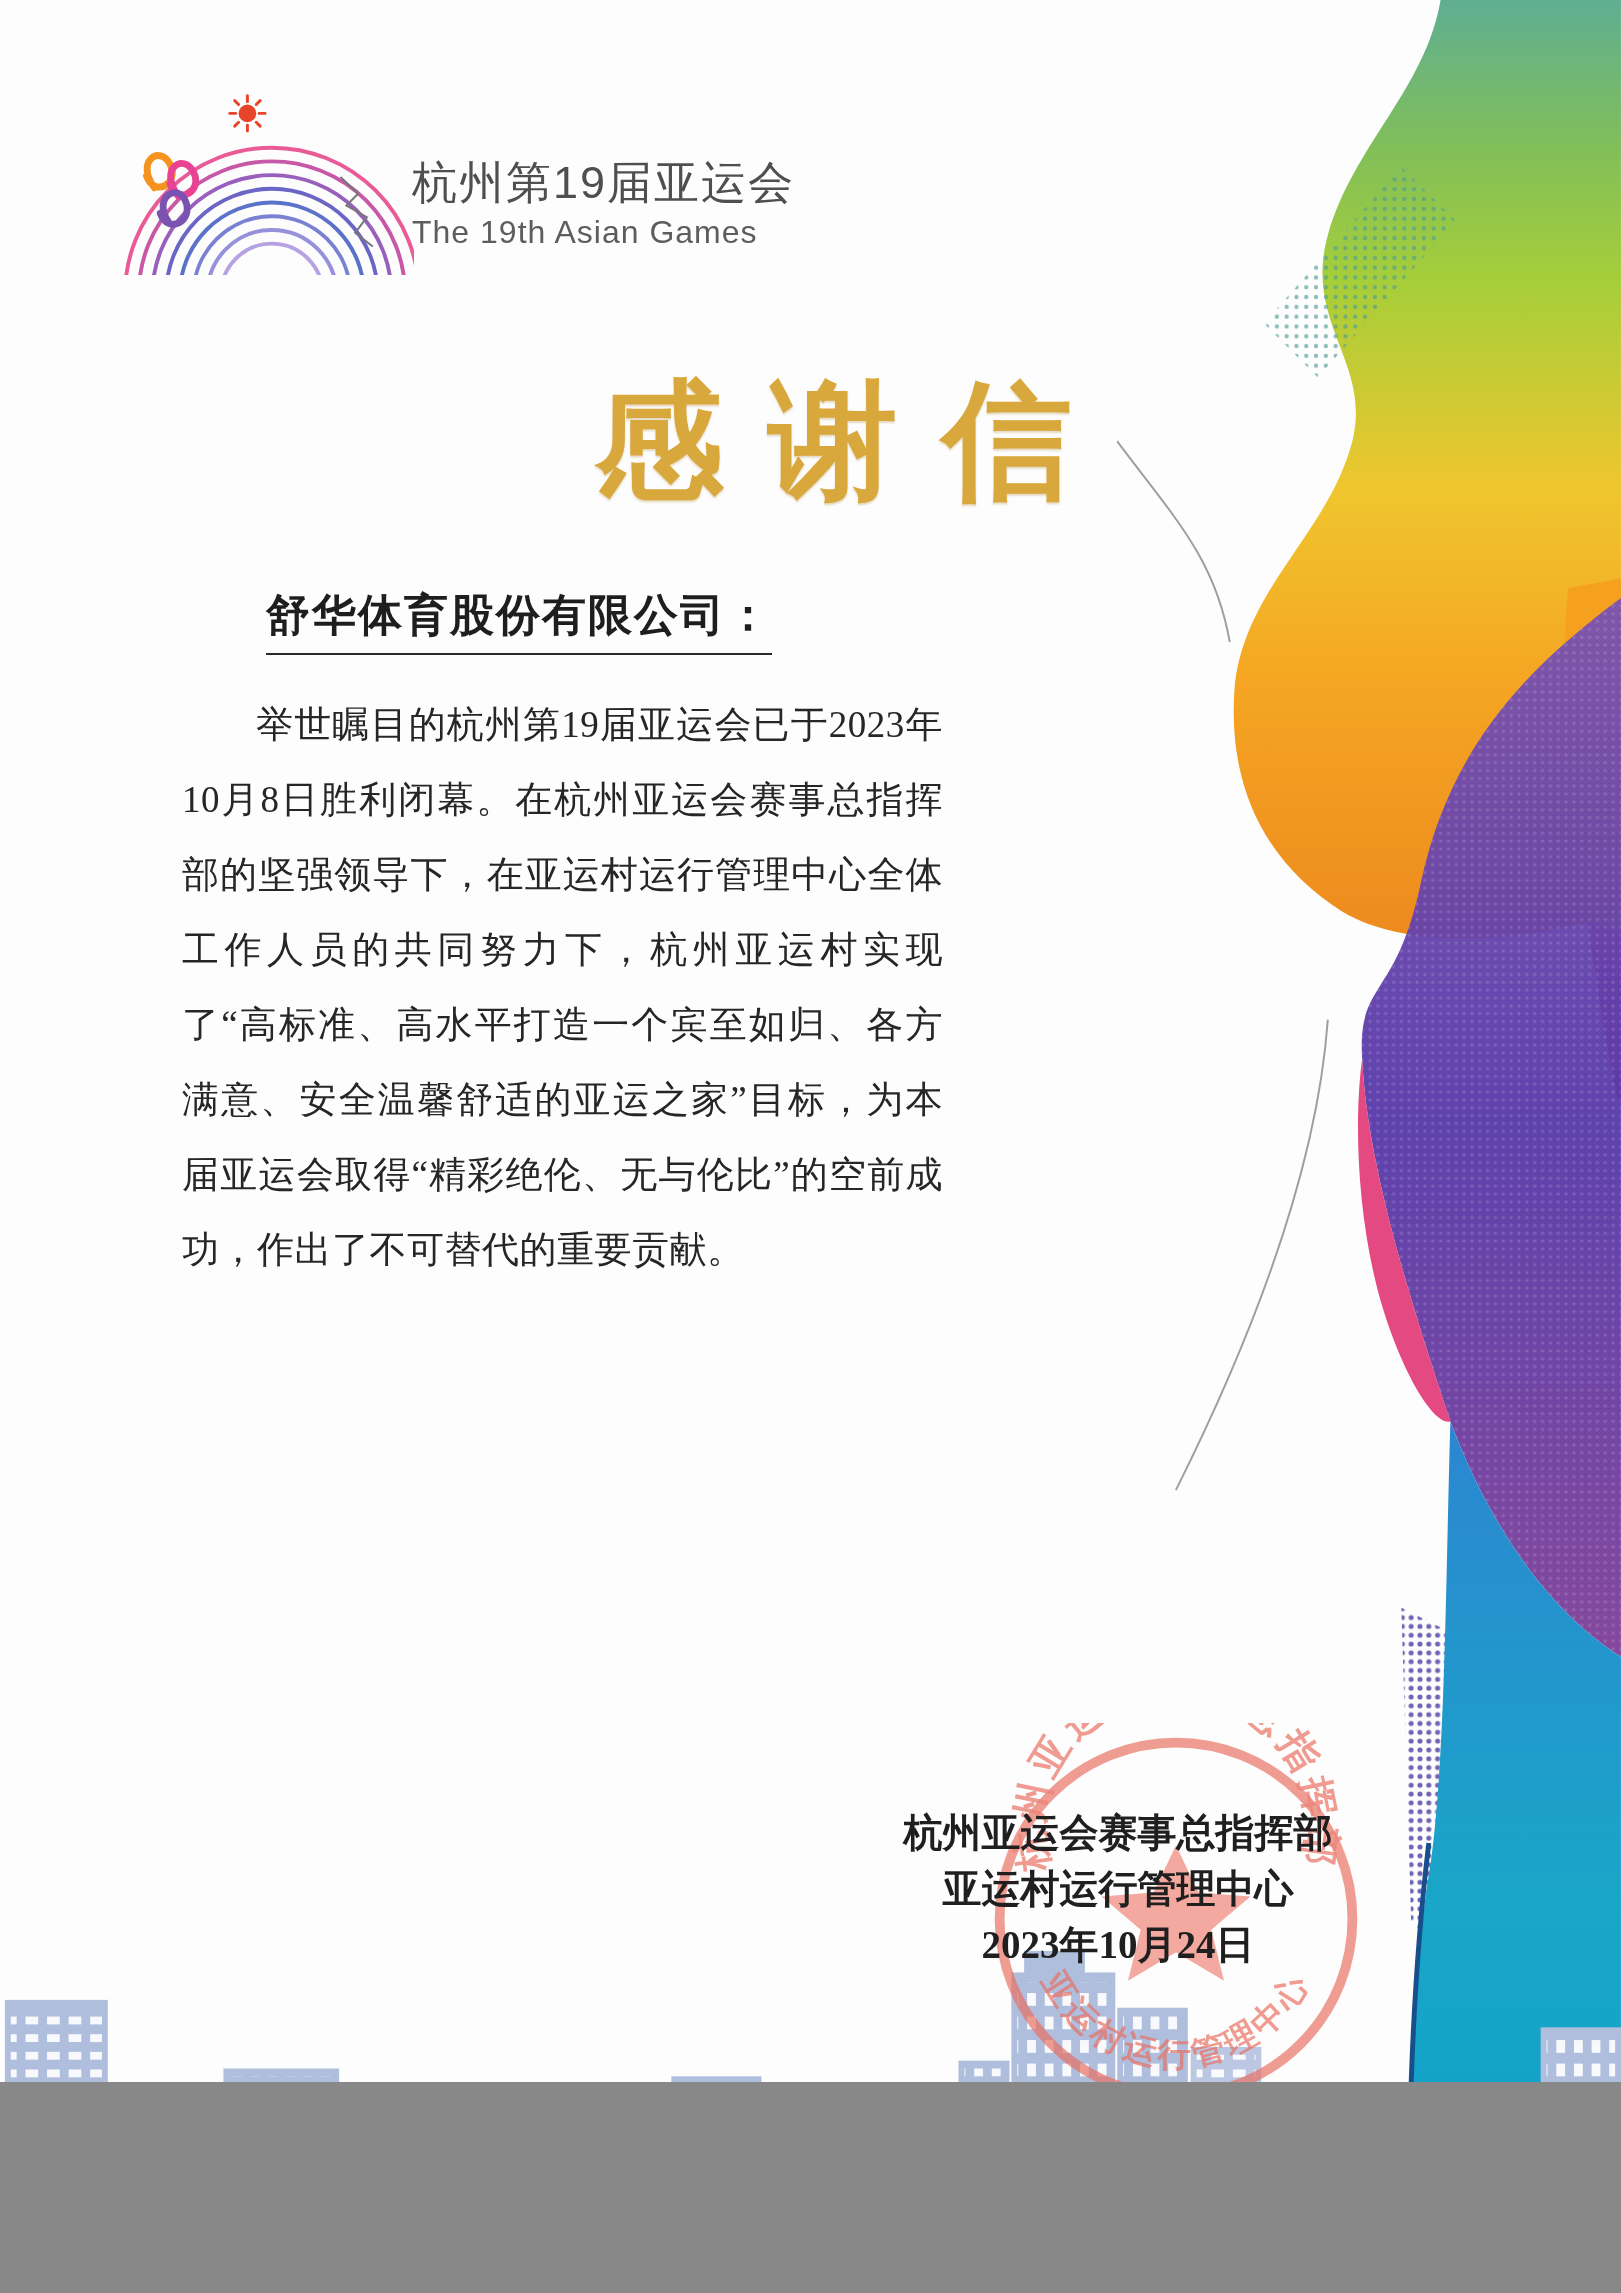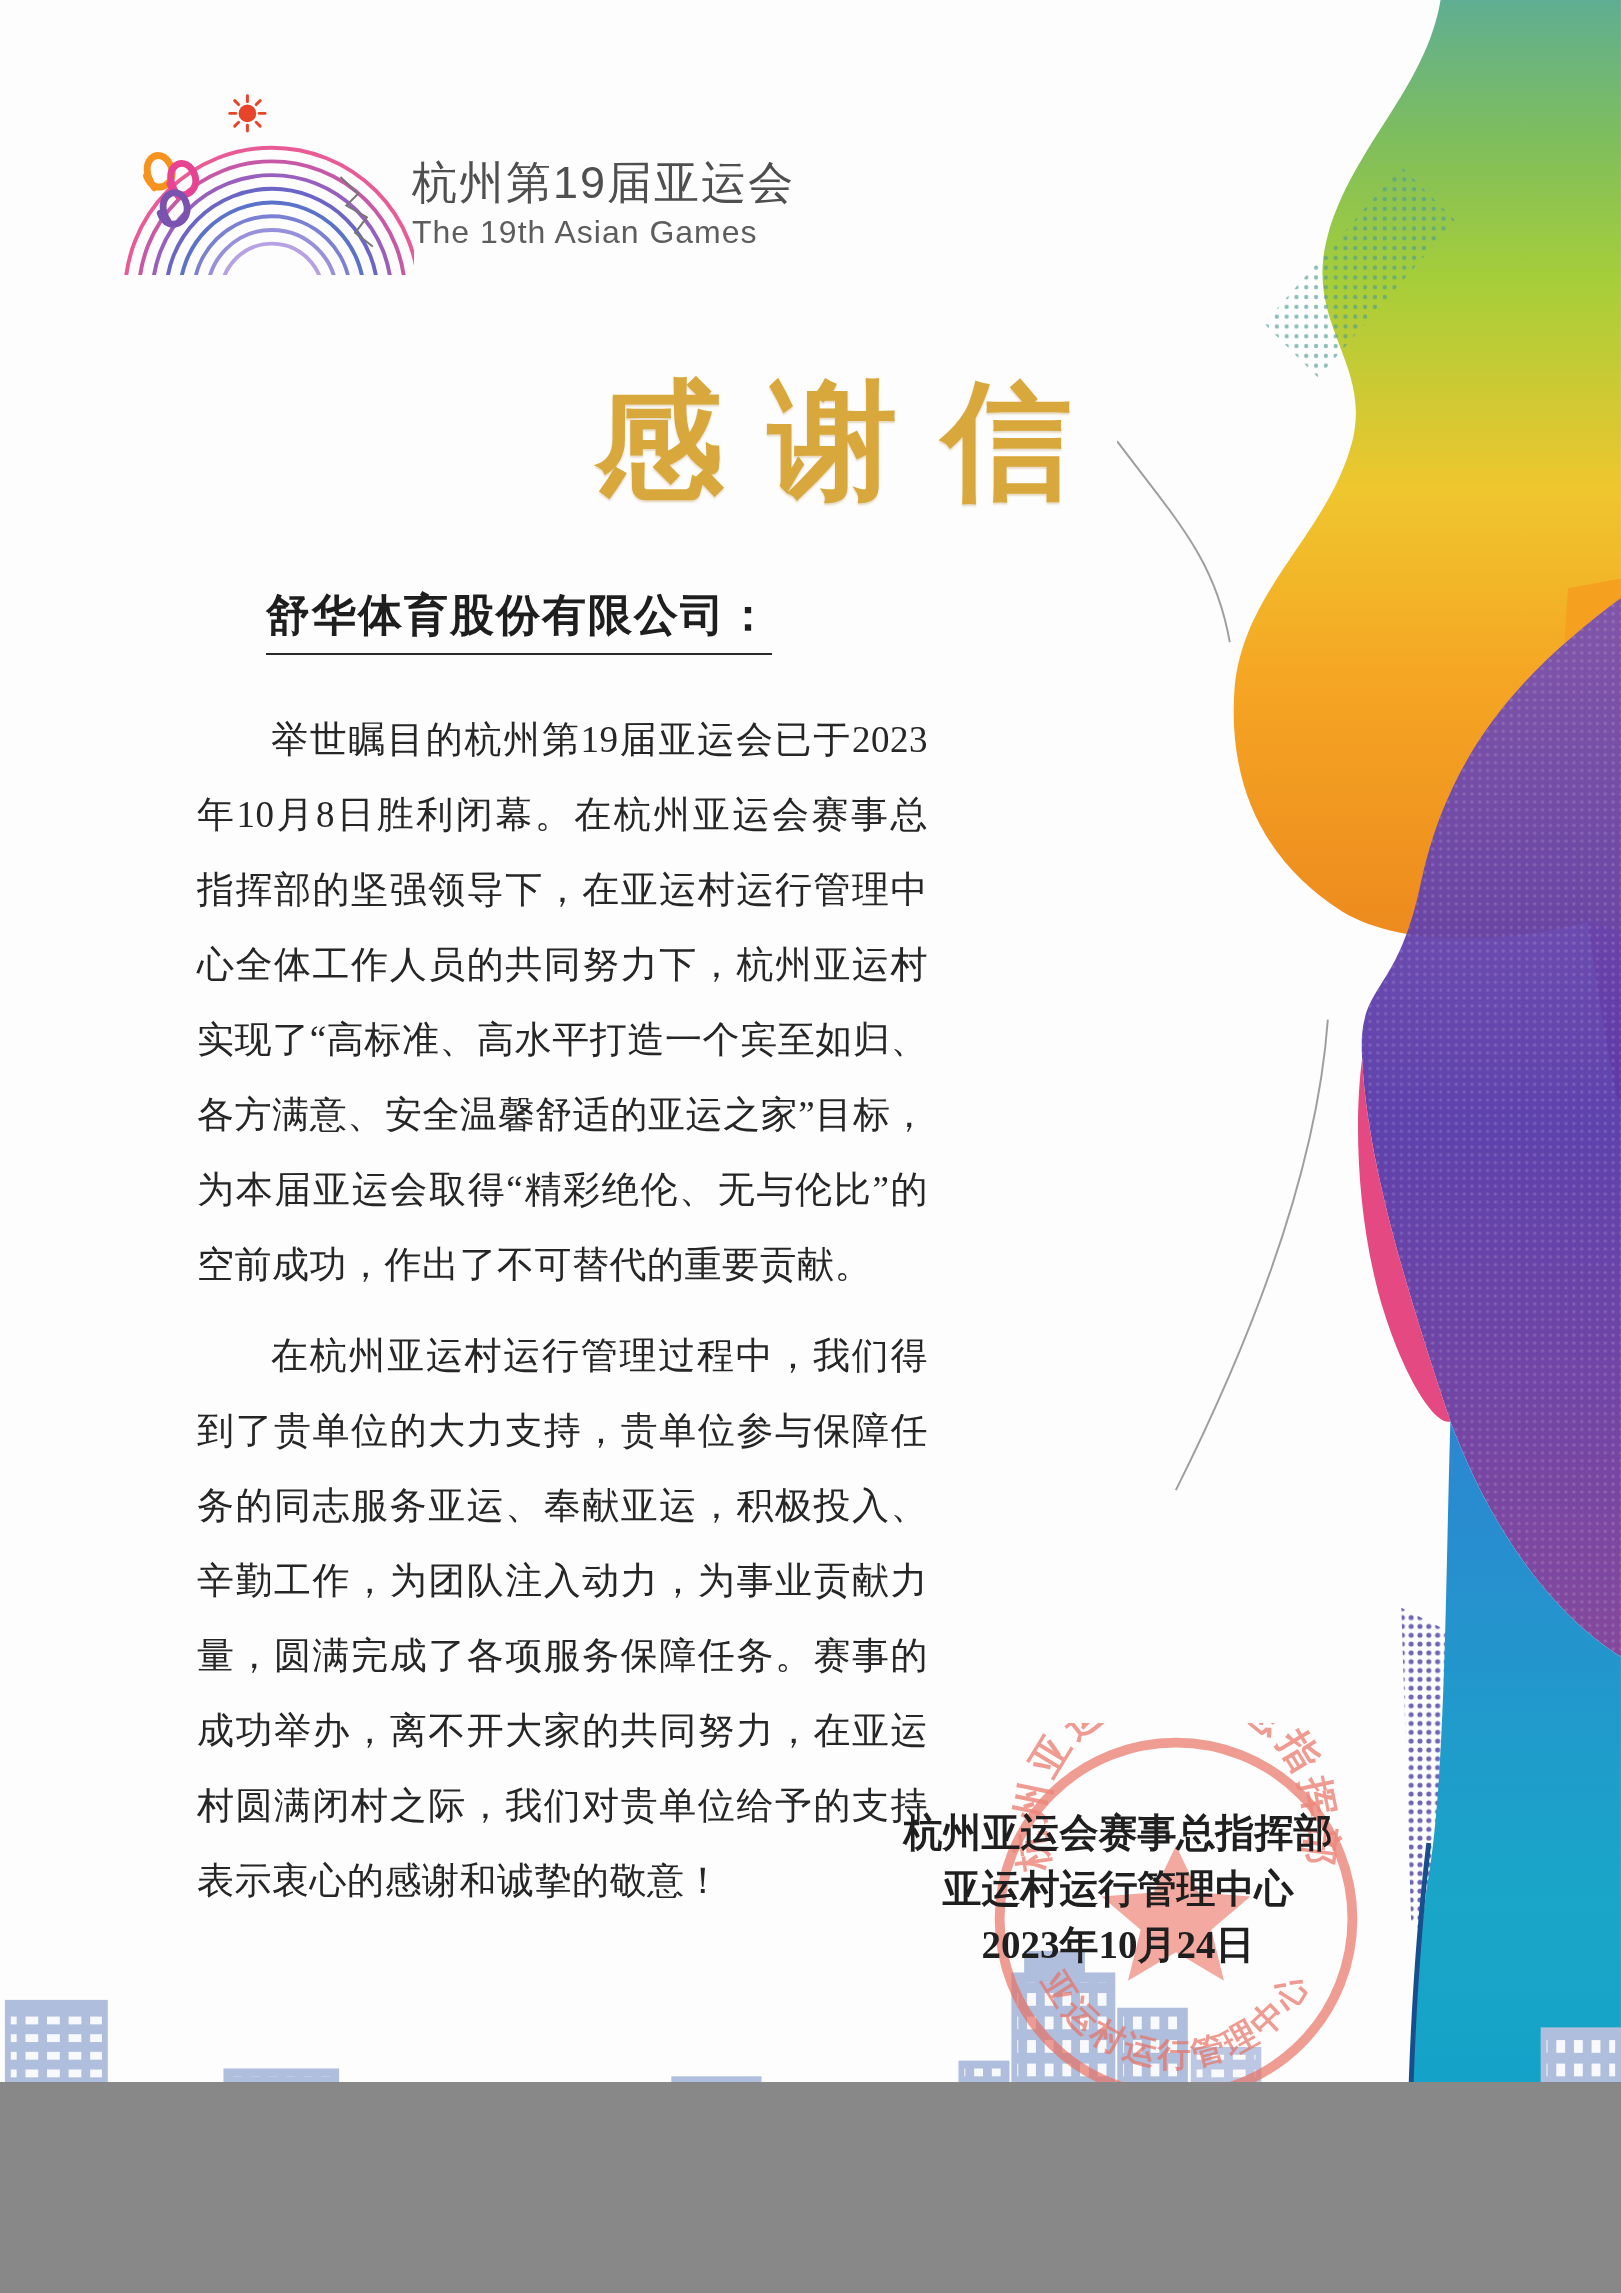--- a/index.html
+++ b/index.html
@@ -30,21 +30,21 @@
   #salutation{
     left:266px;top:586px;z-index:6;
     font-size:44px;font-weight:bold;color:#1e1e1e;
     border-bottom:2.9px solid #2a2a2a;padding-bottom:7.8px;letter-spacing:2px;
   }
   #body-text{
     left:181px;top:686px;width:763px;z-index:6;
     font-size:37px;line-height:75px;color:#262626;
     text-align:justify;letter-spacing:0.5px;
   }
-  #body-text p{margin:16px;text-indent:2em;}
+  #body-text p{margin:1px;text-indent:2em;}
 
   
   #signature{
     left:863px;top:1805px;width:510px;z-index:6;text-align:center;
     font-size:39px;line-height:56px;color:#1f1f1f;font-weight:bold;
   }
 
   
   #stamp{left:980px;top:1723px;width:392px;height:392px;z-index:5;opacity:.85;}
 
@@ -205,21 +205,20 @@
     <div id="logo-zh">杭州第19届亚运会</div>
     <div id="logo-en">The 19th Asian Games</div>
   </div>
 
   <div id="letter-title" class="abs">感谢信</div>
 
   <div id="salutation" class="abs">舒华体育股份有限公司：</div>
 
   <div id="body-text" class="abs">
     <p>举世瞩目的杭州第19届亚运会已于2023年10月8日胜利闭幕。在杭州亚运会赛事总指挥部的坚强领导下，在亚运村运行管理中心全体工作人员的共同努力下，杭州亚运村实现了“高标准、高水平打造一个宾至如归、各方满意、安全温馨舒适的亚运之家”目标，为本届亚运会取得“精彩绝伦、无与伦比”的空前成功，作出了不可替代的重要贡献。</p>
-    <p>在杭州亚运村运行管理过程中，我们得到了贵单位的大力支持，贵单位参与保障任务的同志服务亚运、奉献亚运，积极投入、辛勤工作，为团队注入动力，为事业贡献力量，圆满完成了各项服务保障任务。赛事的成功举办，离不开大家的共同努力，在亚运村圆满闭村之际，我们对贵单位给予的支持表示衷心的感谢和诚挚的敬意！</p>
   </div>
 
   <svg id="stamp" class="abs" viewBox="0 0 400 400">
     <defs>
       <path id="sealTop" d="M73,154 A135,135 0 1 1 327,154" fill="none"></path>
       <path id="sealBottom" d="M59,251 A150,150 0 0 0 341,251" fill="none"></path>
     </defs>
     <circle cx="200" cy="200" r="180" fill="none" stroke="#e96f60" stroke-width="10" opacity=".8"></circle>
     <polygon points="200,125 223,173 276,177 236,211 249,263 200,234 151,263 164,211 124,177 177,173" fill="#ee8a7d" opacity=".85"></polygon>
     <text font-size="40" font-weight="bold" fill="#e96f60" opacity=".8" letter-spacing="6" font-family="Liberation Serif, DejaVu Serif, serif">

